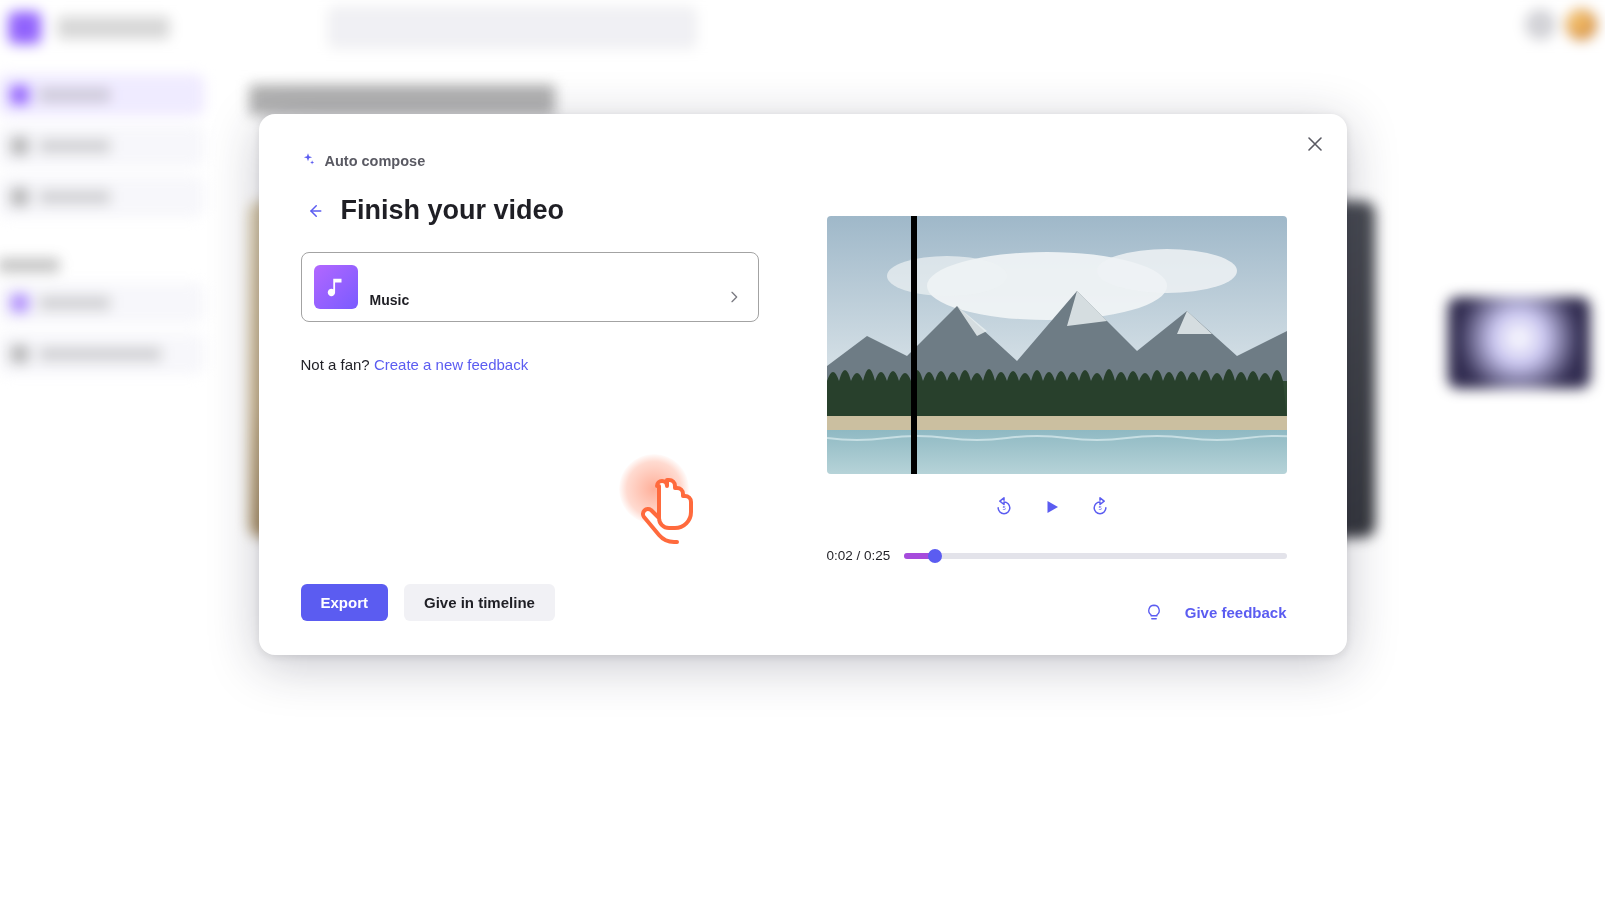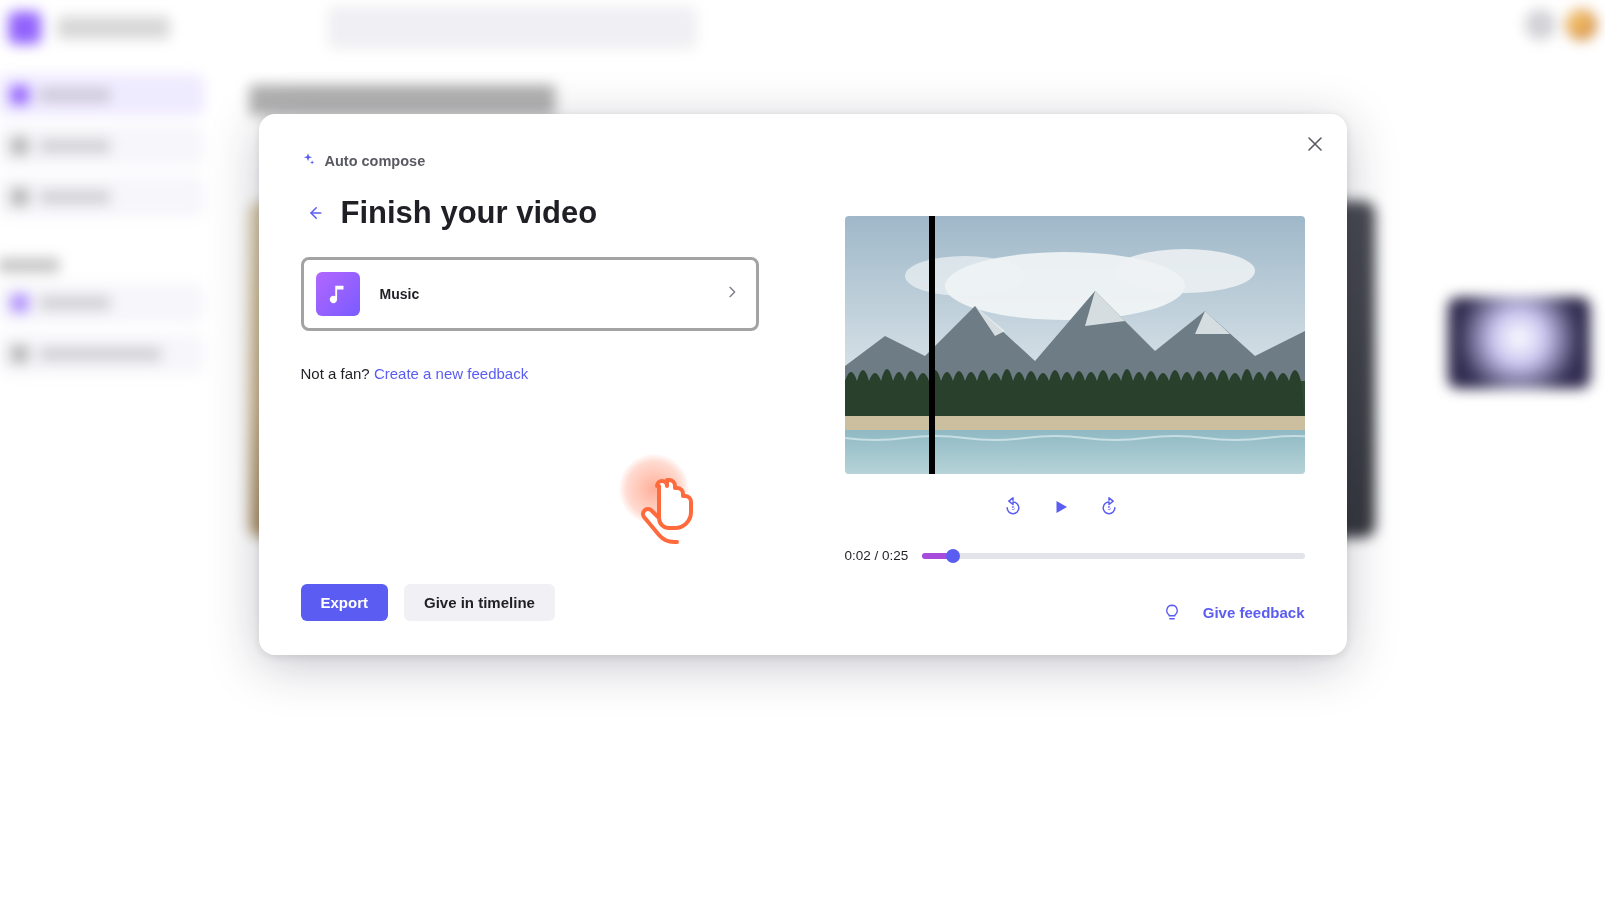--- a/index.html
+++ b/index.html
@@ -53,44 +53,44 @@
     display: flex; align-items: flex-start; justify-content: center;
   }
   .modal {
     position: relative;
     margin-top: 114px;
     width: 1088px;
     max-width: calc(100% - 48px);
     background: #fff;
     border-radius: 16px;
     box-shadow: 0 10px 50px rgba(30,30,60,0.25), 0 2px 8px rgba(0,0,0,0.1);
-    padding: 38px 42px 34px 42px;
+    padding: 38px 60px 34px 42px;
     display: flex;
     gap: 56px;
   }
   .modal .close {
     position: absolute; top: 18px; right: 20px; width: 24px; height: 24px;
     display: flex; align-items: center; justify-content: center; cursor: pointer;
     color: #5a5a63; border-radius: 4px;
   }
 
   .left { flex: 0 0 460px; display: flex; flex-direction: column; }
   .auto-compose { display: flex; align-items: center; gap: 10px; color: #5a5a63; font-size: 14.5px; font-weight: 600; margin-bottom: 26px; }
   .auto-compose .spark { color: #5b5cf1; font-size: 14px; }
 
   .title-row { display: flex; align-items: center; gap: 14px; margin-bottom: 26px; }
   .back-btn {
     width: 26px; height: 26px; display: flex; align-items: center; justify-content: center;
     cursor: pointer; color: #5b5cf1; border-radius: 4px;
   }
-  .title { font-size: 31px; font-weight: 700; color: #1f1f25; }
+  .title { font-size: 27px; font-weight: 700; color: #1f1f25; }
 
   .music-card {
-    border: 3px solid #a3a3a3; border-radius: 8px; padding: 12px 16px 12px 12px;
-    display: flex; align-items: center; gap: 20px; cursor: pointer;
+    border: 1px solid #a3a3a3; border-radius: 8px; padding: 12px 16px 12px 12px;
+    display: flex; align-items: flex-end; gap: 12px; cursor: pointer;
     max-width: 458px;
   }
   .music-icon {
     width: 44px; height: 44px; border-radius: 6px;
     background: linear-gradient(135deg, #b267ff 0%, #7a5bff 100%);
     display: flex; align-items: center; justify-content: center; color: #fff;
     flex-shrink: 0;
   }
   .music-text { flex: 1; }
   .music-label { font-size: 14px; font-weight: 600; color: #1f1f25; line-height: 1.3; }

